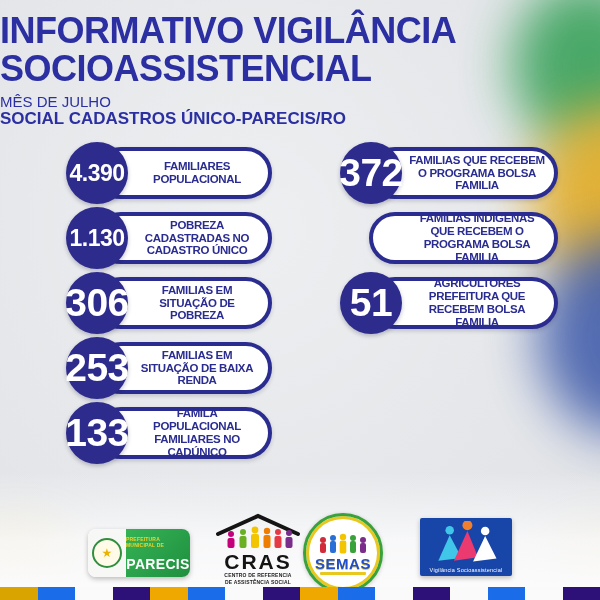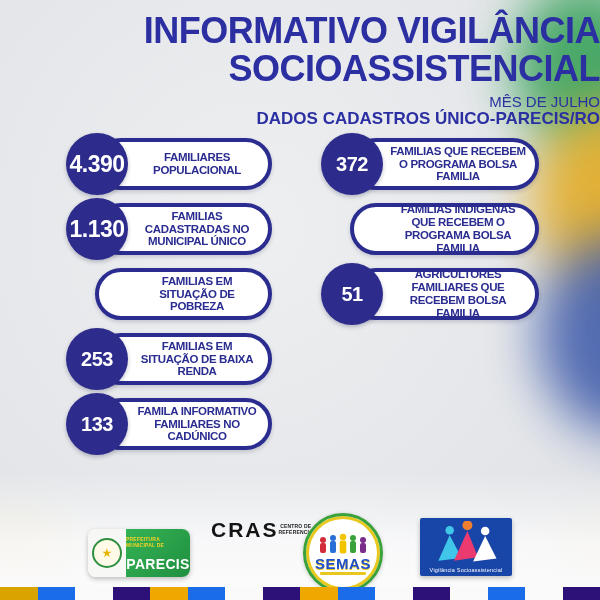--- a/index.html
+++ b/index.html
@@ -11,34 +11,34 @@
   
   .blob{position:absolute;border-radius:50%;filter:blur(26px);z-index:1;}
   .blob-green{left:512px;top:-20px;width:150px;height:170px;background:#2f9e52;opacity:.85;}
   .blob-yellow{left:532px;top:105px;width:160px;height:185px;background:#e2ac25;opacity:.9;}
   .blob-blue{left:538px;top:235px;width:170px;height:200px;background:#3a57a8;opacity:.85;}
   .blob-gold-bl{left:-50px;top:535px;width:130px;height:110px;background:#d8b93e;opacity:.5;}
   .blob-gold-br{left:545px;top:540px;width:120px;height:90px;background:#d8b93e;opacity:.4;}
   .bottom-fade{position:absolute;left:0;right:0;bottom:13px;height:115px;z-index:2;
     background:linear-gradient(to bottom, rgba(250,250,251,0) 0%, rgba(251,251,252,.85) 60%, #fbfbfc 100%);}
   
-  .hdr{position:absolute;left:0;right:0;top:12px;text-align:right;z-index:3;color:#2b2fa2;}
+  .hdr{position:absolute;left:0;right:0;top:12px;text-align:left;z-index:3;color:#2b2fa2;}
   .title-line{font-size:36px;font-weight:bold;line-height:1.05;letter-spacing:-.5px;}
   .sub1{margin-top:6px;font-size:15px;font-weight:normal;line-height:1.1;}
   .sub2{font-size:17px;font-weight:bold;line-height:1.1;}
   
-  .stats{position:absolute;left:66px;top:133px;z-index:3;display:flex;gap:49px;}
+  .stats{position:absolute;left:66px;top:142px;z-index:3;display:flex;gap:68px;}
   .col{display:flex;flex-direction:column;}
   .col-left{width:206px;}
   .col-right{width:218px;}
   .stat{position:relative;height:62px;margin-bottom:3px;}
   .bubble{
     position:absolute;left:0;top:0;width:62px;height:62px;border-radius:50%;
     background:#2d2b8c;color:#fff;display:flex;align-items:center;justify-content:center;
-    font-weight:bold;font-size:20px;letter-spacing:-.5px;z-index:2;
+    font-weight:bold;font-size:39px;letter-spacing:-.5px;z-index:2;
     box-shadow:0 2px 4px rgba(20,20,60,.25);
   }
   .bubble.num-small{font-size:23px;}
   .pill{
     position:absolute;left:29px;right:0;top:5px;height:52px;box-sizing:border-box;
     background:#fff;border:4px solid #2a2c90;border-radius:28px;
     display:flex;align-items:center;justify-content:center;
     padding:2px 9px 2px 36px;z-index:1;
     box-shadow:0 2px 4px rgba(20,20,60,.18);
   }
@@ -50,21 +50,21 @@
   .logo{position:absolute;z-index:3;}
   .logo-parecis{left:88px;top:529px;width:102px;height:48px;border-radius:8px;overflow:hidden;
     display:flex;background:#fff;box-shadow:0 2px 5px rgba(0,0,0,.25);}
   .parecis-left{width:38px;background:#f7f7f5;display:flex;align-items:center;justify-content:center;}
   .parecis-emblem{width:26px;height:26px;border-radius:50%;background:#fffbe8;border:2px solid #2f8f3f;
     display:flex;align-items:center;justify-content:center;color:#e8b400;font-size:12px;line-height:1;}
   .parecis-right{flex:1;background:linear-gradient(135deg,#35b355 0%,#1f8f3f 100%);
     display:flex;flex-direction:column;align-items:center;justify-content:center;gap:9px;}
   .parecis-line1{color:#f5d327;font-size:5px;font-weight:bold;letter-spacing:.2px;}
   .parecis-line2{color:#fff;font-size:14px;font-weight:bold;letter-spacing:.3px;line-height:1;}
-  .logo-cras{left:211px;top:488px;width:94px;height:82px;display:flex;flex-direction:row;align-items:center;}
+  .logo-cras{left:211px;top:512px;width:94px;height:82px;display:flex;flex-direction:column;align-items:center;}
   .cras-title{font-size:21px;font-weight:bold;color:#141414;letter-spacing:2px;line-height:1;margin-top:1px;}
   .cras-sub{font-size:5px;font-weight:bold;color:#222;letter-spacing:.2px;line-height:1.3;text-align:center;}
   .logo-semas{left:303px;top:513px;width:74px;height:74px;border-radius:50%;
     background:#fff;border:3px solid #3aa23a;box-shadow:inset 0 0 0 3px #e8c81f,0 1px 4px rgba(0,0,0,.2);
     display:flex;flex-direction:column;align-items:center;justify-content:center;}
   .semas-title{font-size:15px;font-weight:bold;color:#1f4fd0;line-height:1;letter-spacing:.5px;
     text-shadow:0 1px 0 #e8c81f;}
   .semas-bar{width:46px;height:3px;background:#e8c81f;margin-top:1px;border-radius:1px;}
   .logo-vig{left:420px;top:518px;width:92px;height:58px;background:#1845a8;border-radius:2px;
     display:flex;flex-direction:column;align-items:center;justify-content:flex-end;
@@ -84,71 +84,72 @@
   <div class="blob blob-yellow"></div>
   <div class="blob blob-blue"></div>
   <div class="blob blob-gold-bl"></div>
   <div class="blob blob-gold-br"></div>
   <div class="bottom-fade"></div>
 
   <div class="hdr">
     <div class="title-line">INFORMATIVO VIGILÂNCIA</div>
     <div class="title-line">SOCIOASSISTENCIAL</div>
     <div class="sub1">MÊS DE JULHO</div>
-    <div class="sub2">DADOS CADASTROS ÚNICO-PARECIS/RO</div>
+    <div class="sub2">SOCIAL CADASTROS ÚNICO-PARECIS/RO</div>
   </div>
 
   <div class="stats">
     <div class="col col-left">
       <div class="stat">
         <div class="bubble num-small">4.390</div>
         <div class="pill">
             <span>FAMILIARES POPULACIONAL</span>
           </div>
       </div>
       <div class="stat">
         <div class="bubble num-small">1.130</div>
         <div class="pill">
-            <span>FAMILIAS CADASTRADAS NO MUNICIPAL ÚNICO</span>
-          </div>
-      </div>
-      <div class="stat">
+            <span>POBREZA CADASTRADAS NO CADASTRO ÚNICO</span>
+          </div>
+      </div>
+      <div class="stat">
+        <div class="bubble">306</div>
         <div class="pill">
             <span>FAMILIAS EM SITUAÇÃO DE POBREZA</span>
           </div>
       </div>
       <div class="stat">
         <div class="bubble">253</div>
         <div class="pill">
             <span>FAMILIAS EM SITUAÇÃO DE BAIXA RENDA</span>
           </div>
       </div>
       <div class="stat">
         <div class="bubble">133</div>
         <div class="pill">
-            <span>FAMILA INFORMATIVO FAMILIARES NO CADÚNICO</span>
+            <span>FAMILA POPULACIONAL FAMILIARES NO CADÚNICO</span>
           </div>
       </div>
     </div>
     <div class="col col-right">
       <div class="stat">
         <div class="bubble">372</div>
         <div class="pill">
             <span>FAMILIAS QUE RECEBEM O PROGRAMA BOLSA FAMILIA</span>
           </div>
       </div>
       <div class="stat">
         <div class="pill">
             <span>FAMILIAS INDIGENAS QUE RECEBEM O PROGRAMA BOLSA FAMILIA</span>
           </div>
       </div>
       <div class="stat">
         <div class="bubble">51</div>
         <div class="pill">
-            <span>AGRICULTORES FAMILIARES QUE RECEBEM BOLSA FAMILIA</span>
+            <span>AGRICULTORES PREFEITURA QUE RECEBEM BOLSA FAMILIA</span>
           </div>
       </div>
     </div>
   </div>
 
   <div class="logo logo-parecis">
     <div class="parecis-left">
       <div class="parecis-emblem">
           <span>★</span>
         </div>

